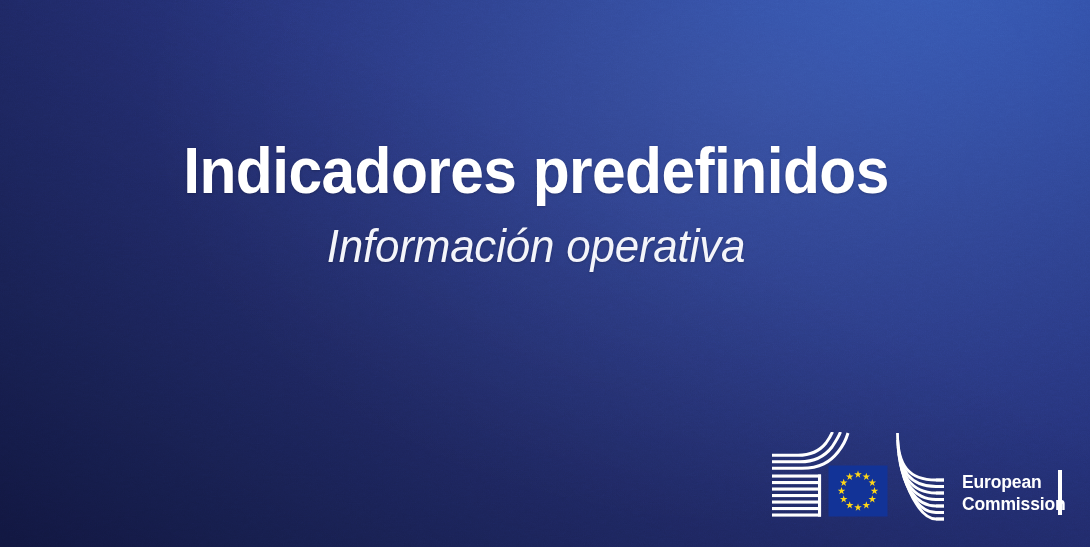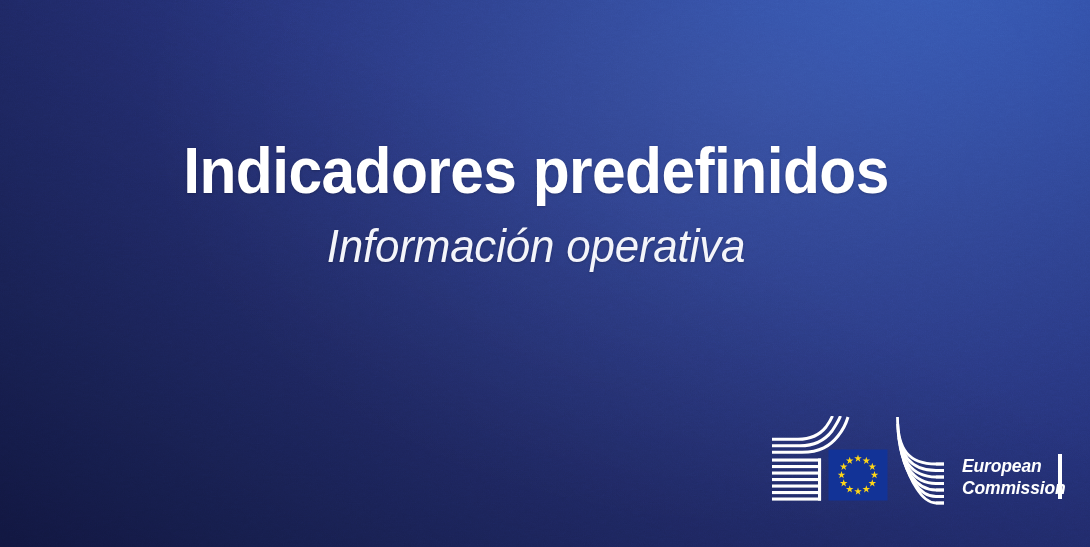--- a/index.html
+++ b/index.html
@@ -75,22 +75,22 @@
     letter-spacing:-0.2px;
     line-height:1.0;
     transform:scaleX(.955);
     text-shadow:0 1px 3px rgba(0,0,0,.20);
     white-space:nowrap;
   }
 
   
   #ec-logo {
     position:absolute;
-    left:768px; top:416px;
-    width:300px; height:95px;font-style:italic;
+    left:768px; top:432px;
+    width:300px; height:95px;
   }
   #ec-logo svg { display:block; width:300px; height:95px; }
 
   .ec-txt {
     fill:#ffffff;
     font-family:"Liberation Sans", sans-serif;
     font-size:17.5px;
     font-weight:700;
     letter-spacing:-0.15px;
   }

